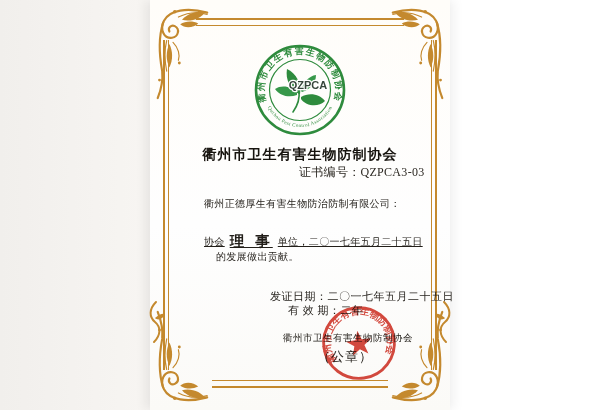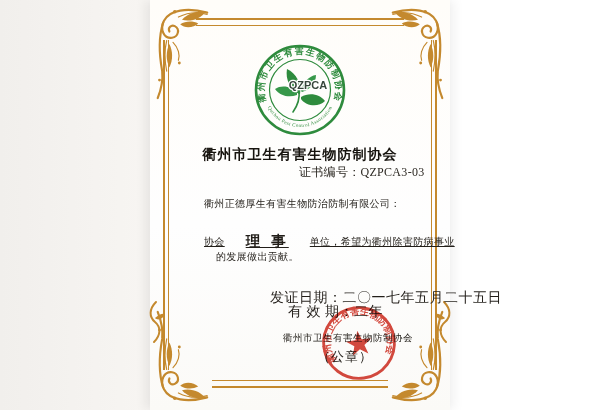--- a/index.html
+++ b/index.html
@@ -21,24 +21,24 @@
   .sidecurl{position:absolute;width:20px;height:44px;}
   .sidecurl.right{transform:scaleX(-1);}
   .logo{position:absolute;left:252px;top:42px;width:96px;height:96px;}
   .title{position:absolute;left:150px;top:146px;width:300px;text-align:center;
     font-size:14px;font-weight:bold;letter-spacing:1px;color:#17140f;}
   .certno{position:absolute;left:299px;top:164px;font-size:12px;color:#2a2620;letter-spacing:.3px;font-family:Liberation Serif, serif;}
   .bodyline{position:absolute;color:#221e19;font-size:10px;letter-spacing:.35px;white-space:nowrap;}
   .b1{left:204px;top:197px;font-weight:normal;}
   .b2{left:222px;top:215px;}
   .b3{left:204px;top:231px;display:flex;align-items:baseline;text-decoration:underline;}
-  .b3 .big{font-size:14.5px;font-weight:bold;letter-spacing:3px;margin:0 21px;
+  .b3 .big{font-size:14.5px;font-weight:bold;letter-spacing:3px;margin:0 5px;
     font-family:"DejaVu Serif",serif;transform:translateY(1px);}
   .b4{left:216px;top:250px;}
-  .issueline{position:absolute;color:#221e19;font-size:14px;letter-spacing:.5px;white-space:nowrap;}
+  .issueline{position:absolute;color:#221e19;font-size:11px;letter-spacing:.5px;white-space:nowrap;}
   .i1{left:270px;top:289px;}
   .i2{left:268px;top:303px;margin-left:20px;}
   .sigorg{position:absolute;left:198px;top:332px;width:300px;text-align:center;
     font-size:9.5px;color:#221e19;letter-spacing:.5px;}
   .sigseal{position:absolute;left:195px;top:348px;width:300px;text-align:center;
     font-size:13px;color:#221e19;letter-spacing:1px;}
   .seal{position:absolute;left:319px;top:303px;width:80px;height:80px;
     transform:rotate(-8deg);opacity:.92;mix-blend-mode:multiply;}
 </style>
 </head>
@@ -125,21 +125,21 @@
     <text x="56" y="47" text-anchor="middle" font-size="11" font-weight="bold" font-family="Liberation Sans, sans-serif" fill="#37463c" stroke="#ffffff" stroke-width="2.6" paint-order="stroke">QZPCA</text>
   </svg>
 
   <div class="title">衢州市卫生有害生物防制协会</div>
   <div class="certno"><span>证书编号：</span><span>QZPCA3-03</span></div>
 
   <div class="bodyline b1">衢州正德厚生有害生物防治防制有限公司：</div>
   <div class="bodyline b3">
     <span>协会</span>
     <span class="big">理 事</span>
-    <span>单位，希望为衢州除害防病事业</span>
+    <span>单位，二〇一七年五月二十五日</span>
   </div>
   <div class="bodyline b4">的发展做出贡献。</div>
 
   <div class="issueline i1"><span>发证日期：</span><span>二〇一七年五月二十五日</span></div>
   <div class="issueline i2"><span>有 效 期：</span><span>二年</span></div>
 
   <div class="sigorg">衢州市卫生有害生物防制协会</div>
   <div class="sigseal">（公章）</div>
 
   <svg class="seal" viewBox="0 0 78 78">

